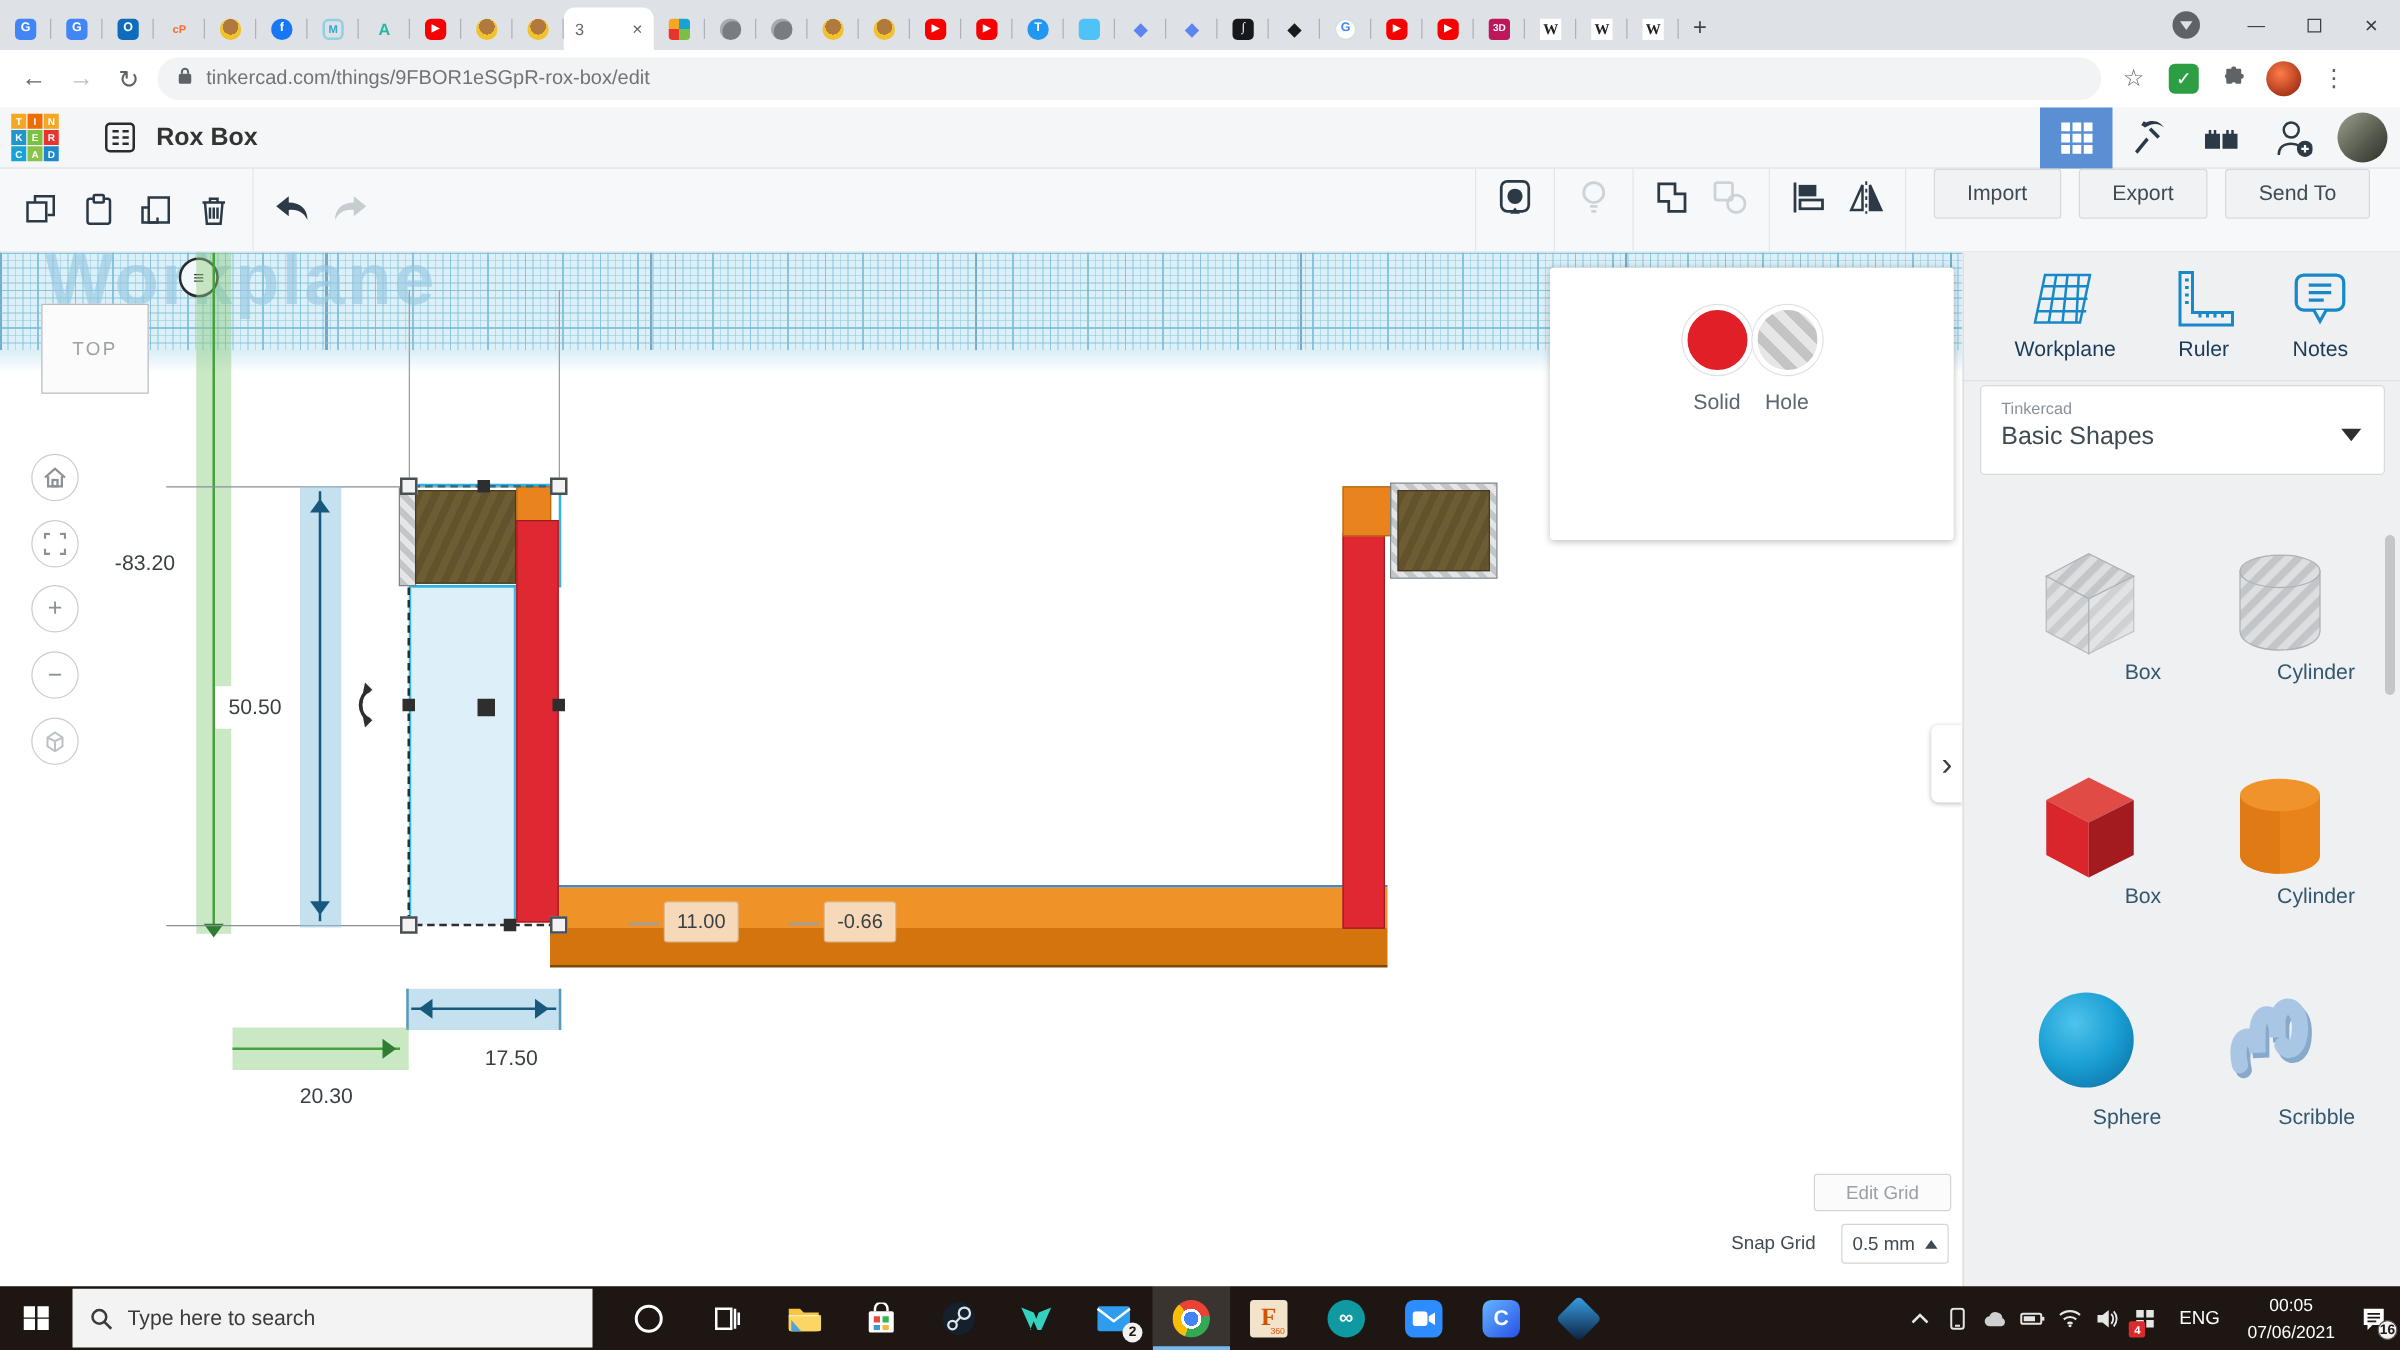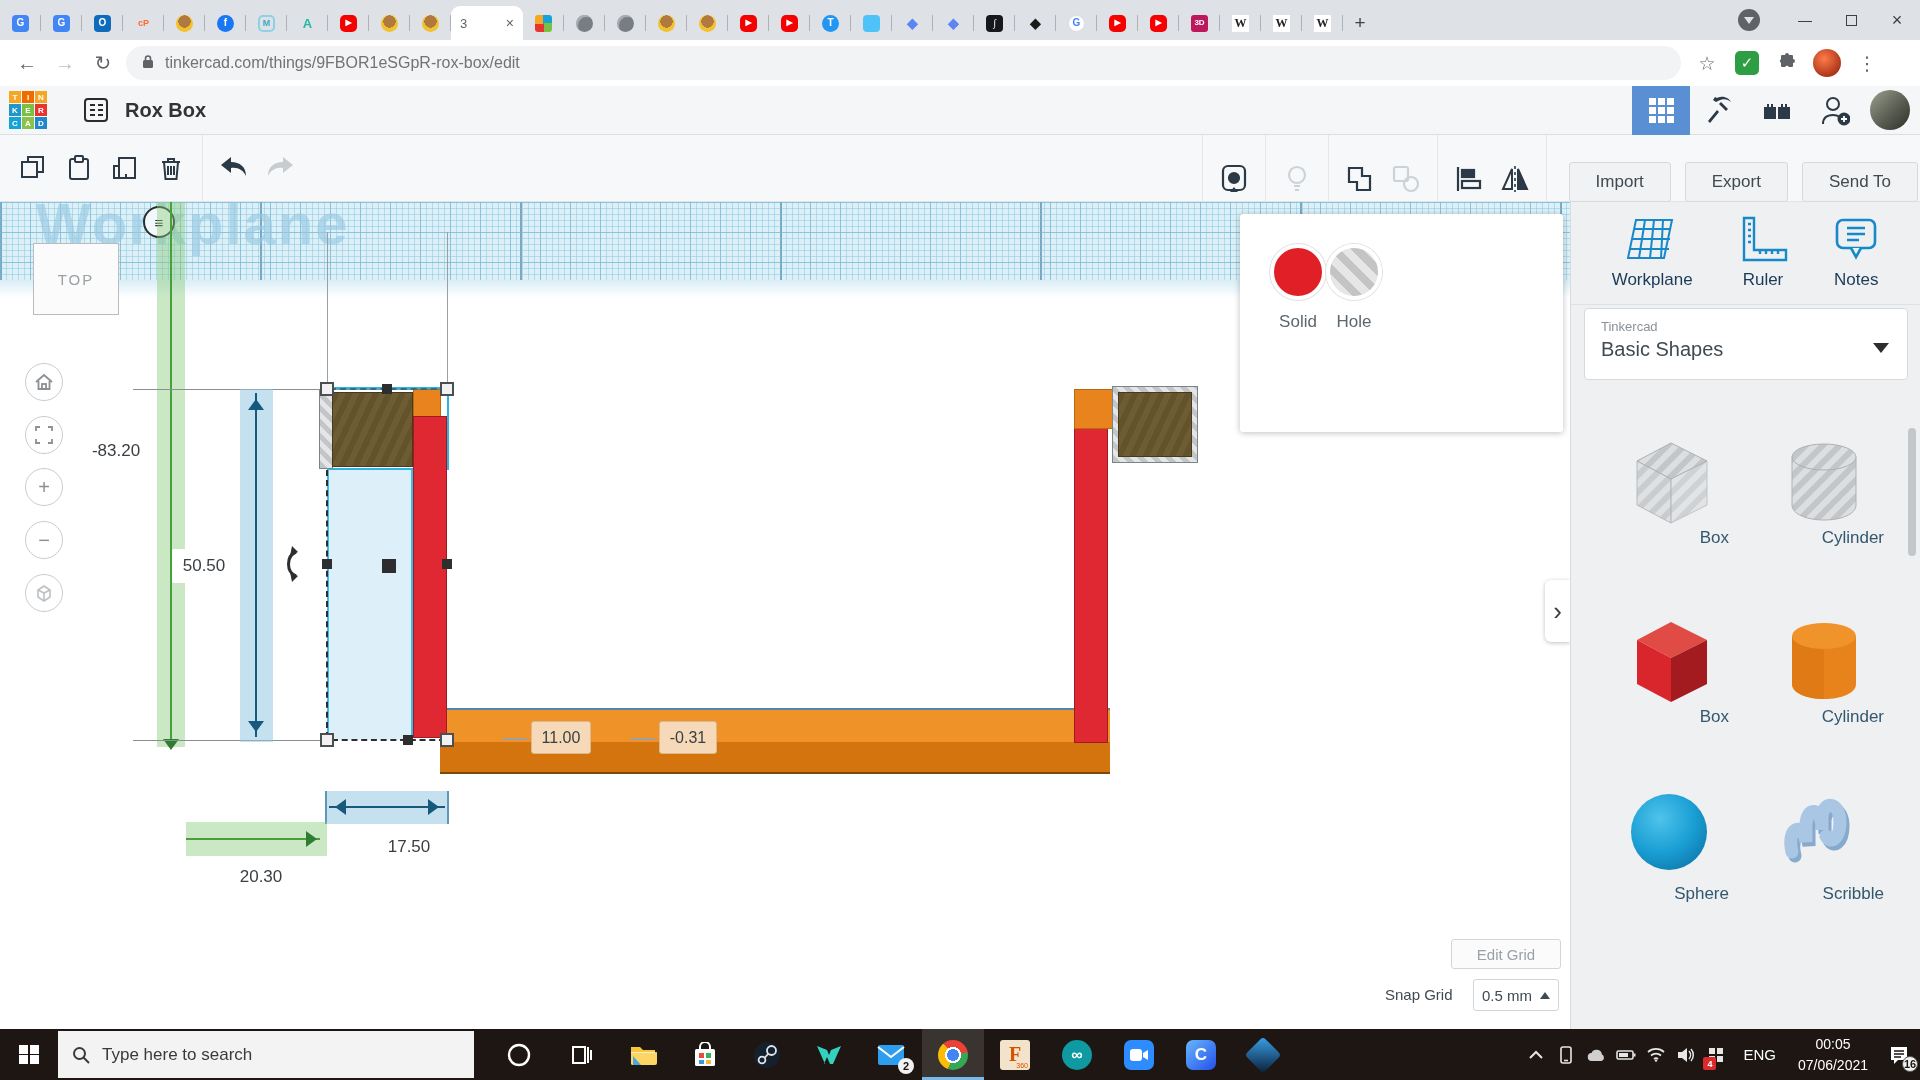--- a/index.html
+++ b/index.html
@@ -61,21 +61,21 @@
 .hbtn.blue{background:#5b8fd4}
 #gridglyph{display:grid;grid-template-columns:repeat(3,7px);grid-auto-rows:7px;gap:2px}
 #gridglyph i{background:#fff}
 #hdravatar{width:40px;height:40px;border-radius:50%;margin:0 10px 0 6px;background:linear-gradient(135deg,#9aa08e 0%,#55584c 60%,#2e3028 100%);cursor:pointer}
 
 
 #edittoolbar{position:absolute;left:0;top:135px;width:1920px;height:67px;background:#f7f8f9;border-bottom:1px solid #e2e5e7;display:flex;align-items:center}
 .ticon{width:46px;height:46px;display:flex;align-items:center;justify-content:center;cursor:pointer}
 .tsep{width:1px;height:67px;background:#e4e7e9;margin:0 8px}
 .tbtn{height:40px;padding:0 26px;background:#f1f2f3;border:1px solid #d7dadd;border-radius:3px;color:#3f4a52;font-size:17px;display:flex;align-items:center;margin-left:14px;cursor:pointer}
-#tb-right{margin-left:auto;display:flex;align-items:flex-end;padding-right:2px}
+#tb-right{margin-left:auto;display:flex;align-items:flex-start;padding-right:24px}
 
 
 #canvas{position:absolute;left:0;top:202px;width:1570px;height:827px;background:#fff;overflow:hidden}
 #gridstrip{position:absolute;left:0;top:0;width:1570px;height:78px;background-color:#ddeff7;background-image:
  repeating-linear-gradient(to right,rgba(124,193,220,.45) 0 1px,transparent 1px 6px),
  repeating-linear-gradient(to bottom,rgba(124,193,220,.45) 0 1px,transparent 1px 6px),
  repeating-linear-gradient(to right,rgba(92,163,197,.55) 0 1px,transparent 1px 30px),
  repeating-linear-gradient(to bottom,rgba(92,163,197,.55) 0 1px,transparent 1px 30px),
  repeating-linear-gradient(to right,rgba(58,118,156,.6) 0 2px,transparent 2px 260px)}
 #gridfade{position:absolute;left:0;top:78px;width:1570px;height:18px;background:linear-gradient(to bottom,rgba(180,220,238,.5),rgba(255,255,255,0))}
@@ -131,21 +131,21 @@
 
 #rotg{position:absolute;left:278px;top:342px;cursor:pointer}
 
 
 #shapespanel{position:absolute;left:1240px;top:214px;width:323px;height:218px;background:#fff;border-radius:3px;box-shadow:0 1px 6px rgba(0,0,0,.25)}
 #sp-head{height:54px;border-bottom:1px solid #e2e5e8;display:flex;align-items:center}
 #sp-collapse{width:66px;height:54px;border-right:1px solid #e2e5e8;display:flex;align-items:center;justify-content:center;cursor:pointer}
 #sp-collapse .tri{width:0;height:0;border:11px solid transparent;border-bottom:14px solid #2c3e50;margin-bottom:7px}
 #sp-title{font-size:20px;font-weight:700;color:#1b3a57;margin-left:18px}
 #sp-icons{margin-left:auto;display:flex;align-items:center;gap:16px;padding-right:16px}
-#sp-body{display:flex;justify-content:flex-start;padding:30px 30px 0 30px}
+#sp-body{display:flex;justify-content:center;padding:30px 30px 0 30px}
 .swatch{display:flex;flex-direction:column;align-items:center;cursor:pointer}
 .swcirc{width:56px;height:56px;border-radius:50%;border:4px solid #fff;box-shadow:0 0 0 1px #e0e0e0}
 .sw-solid{background:#e11f26}
 .sw-hole{background:repeating-linear-gradient(45deg,#c4c4c4 0 8px,#e6e6e6 8px 16px)}
 .swlabel{margin-top:12px;font-size:17px;color:#5b6770}
 
 
 #sidebar{position:absolute;left:1570px;top:202px;width:350px;height:827px;background:#eef0f1;border-left:1px solid #d9dcdf}
 #sb-tools{display:flex;justify-content:space-around;padding:14px 18px 0 18px}
 .sbtool{display:flex;flex-direction:column;align-items:center;cursor:pointer}
@@ -582,21 +582,21 @@
           <path d="M14 2l6 6-8 4z" fill="#2e2e2e" stroke="none"></path>
           <path d="M14 38l6-6-8-4z" fill="#2e2e2e" stroke="none"></path>
         </svg>
     </div>
 
     <div class="dimlabel" style="left:83px;top:233px;width:66px;height:32px">-83.20</div>
     <div class="dimlabel" style="left:172px;top:347px;width:64px;height:34px">50.50</div>
     <span class="tickdash" style="left:503px;top:536px;width:24px"></span>
     <div class="tanlabel" style="left:531px;top:519px;width:60px;height:33px">11.00</div>
     <span class="tickdash" style="left:631px;top:536px;width:24px"></span>
-    <div class="tanlabel" style="left:659px;top:519px;width:58px;height:33px">-0.31</div>
+    <div class="tanlabel" style="left:659px;top:519px;width:58px;height:33px">-0.66</div>
     <div id="blueh">
         <span class="cap1"></span>
         <span class="cap2"></span>
         <span class="line"></span>
         <span class="a1"></span>
         <span class="a2"></span>
       </div>
     <div class="dimlabel" style="left:379px;top:628px;width:60px;height:33px">17.50</div>
     <div id="greenh">
         <span class="line"></span>

